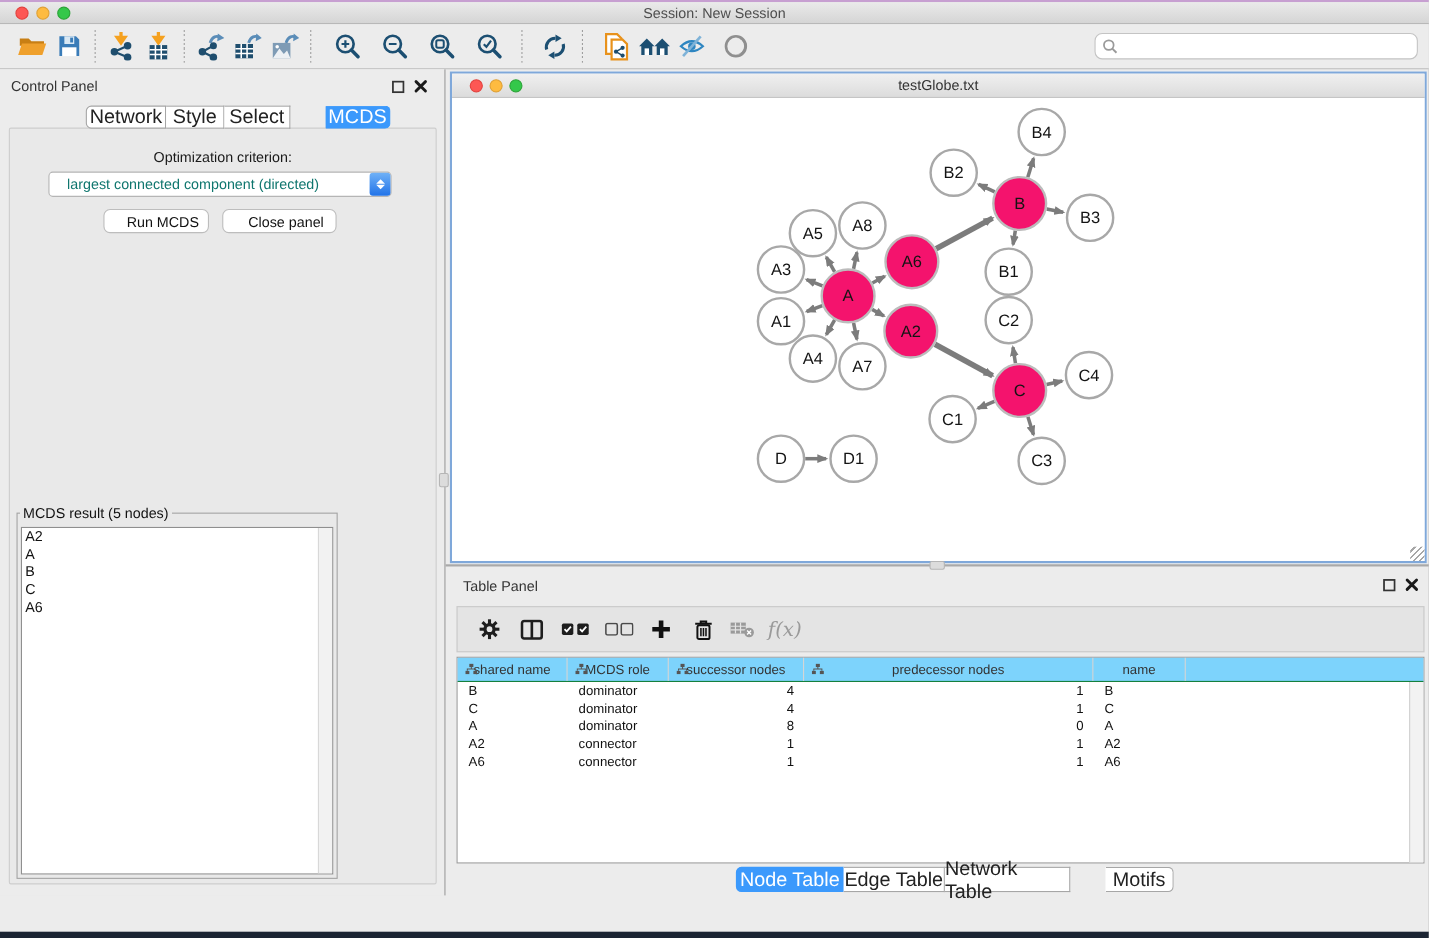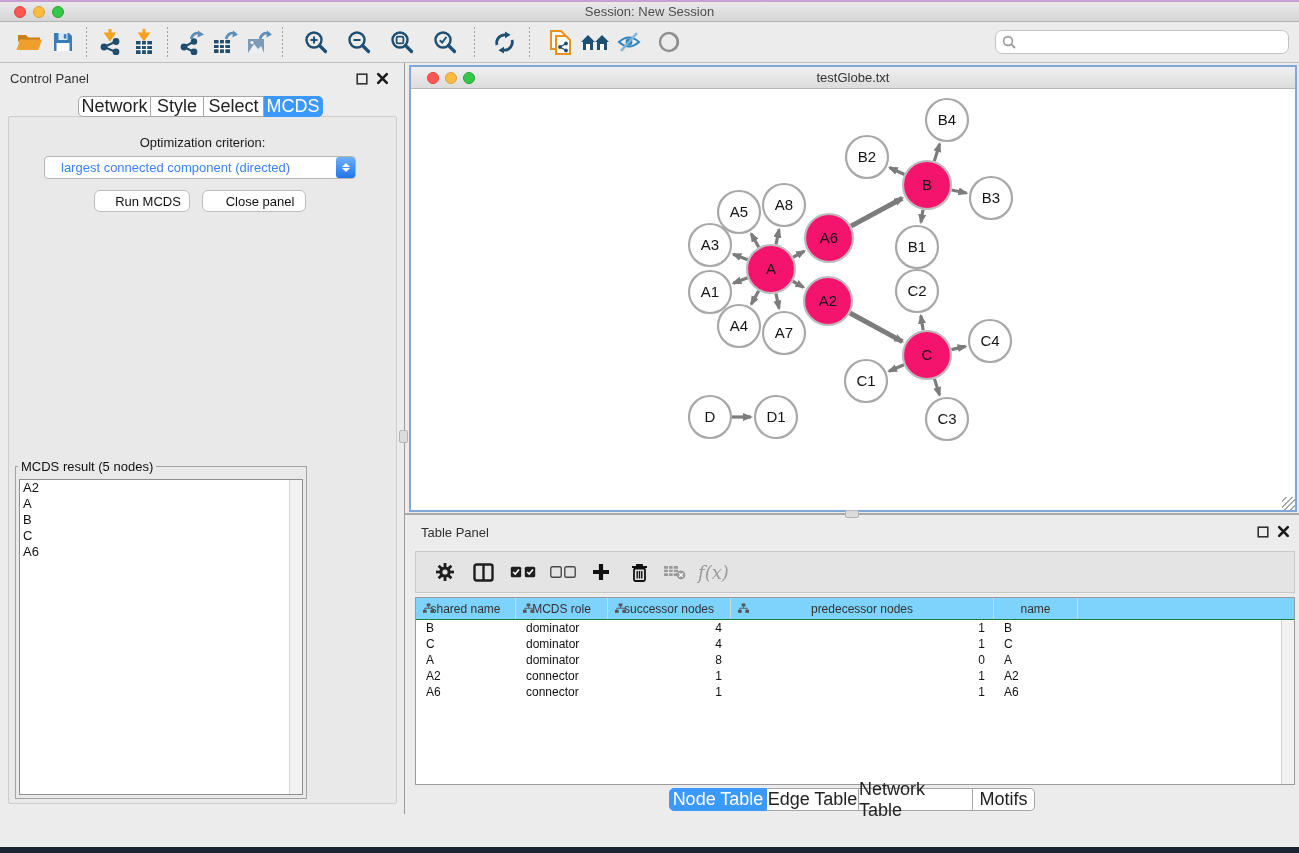--- a/index.html
+++ b/index.html
@@ -35,29 +35,29 @@
   
   #control-panel { left:0; top:63px; width:405px; height:751px; background:#ECECEC;
     border-right:1px solid #9B9B9B; }
   #cp-title { left:10px; top:8px; color:#333; }
   .panel-float { top:10px; }
   .panel-close { top:9px; }
   .tabseg { display:flex; }
   .tabseg .tab { border:1px solid #A6A6A6; border-left:none; background:#FFF; color:#222;
     display:flex; align-items:center; justify-content:center; font-size:18px; cursor:default; }
   .tabseg .tab:first-child { border-left:1px solid #A6A6A6; border-radius:5px 0 0 5px; }
-  .tabseg .tab:last-child { border-radius:0 5px 5px 0; }
+  .tabseg .tab:last-child { border-radius:0 5px 5px 0;margin-left:32px; }
   .tabseg .tab.active { background:#3B99FC; border-color:#3B99FC; color:#FFF; }
   #cp-tabs { left:78px; top:33px; height:21px; }
   #cp-content { left:8px; top:53px; width:389px; height:688px;
     border:1px solid #CDCDCD; border-radius:2px; background:#E9E9E9; }
   #opt-label { left:0; top:72px; width:405px; text-align:center; color:#1A1A1A; }
   #mcds-dropdown { left:44px; top:93px; width:312px; height:23px; background:#FFF;
     border:1px solid #B5B5B5; border-radius:4px; display:flex; align-items:center; }
-  #mcds-dropdown .val { flex:1; padding-left:16px; font-size:13px; color:#3b82f6;
+  #mcds-dropdown .val { flex:1; padding-left:16px; font-size:13px; color:#0f766e;
     white-space:nowrap; overflow:hidden; }
   #dd-stepper { width:19px; height:21px; margin-right:0px; border-radius:3px;
     background:linear-gradient(#6FB1F7,#2173E8); display:flex; flex-direction:column;
     align-items:center; justify-content:center; gap:1px; }
   .chev { width:0; height:0; border-left:4px solid transparent; border-right:4px solid transparent; }
   .chev.up { border-bottom:4px solid #FFF; }
   .chev.down { border-top:4px solid #FFF; }
   .mac-btn { background:#FFF; border:1px solid #BDBDBD; border-radius:6px; font-size:13px;
     color:#111; display:flex; align-items:center; justify-content:center;
     font-family:"Liberation Sans",sans-serif;padding-left:12px; }

